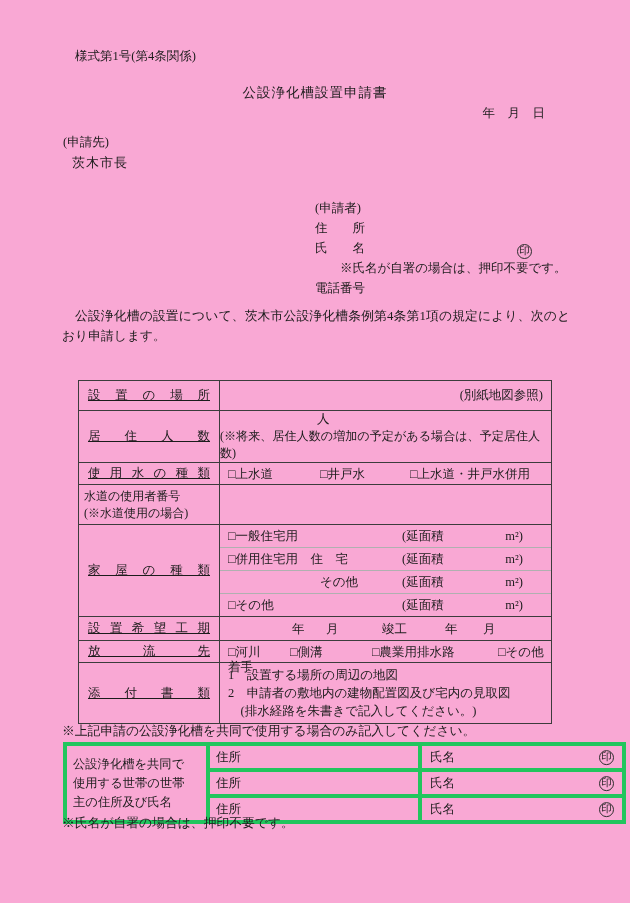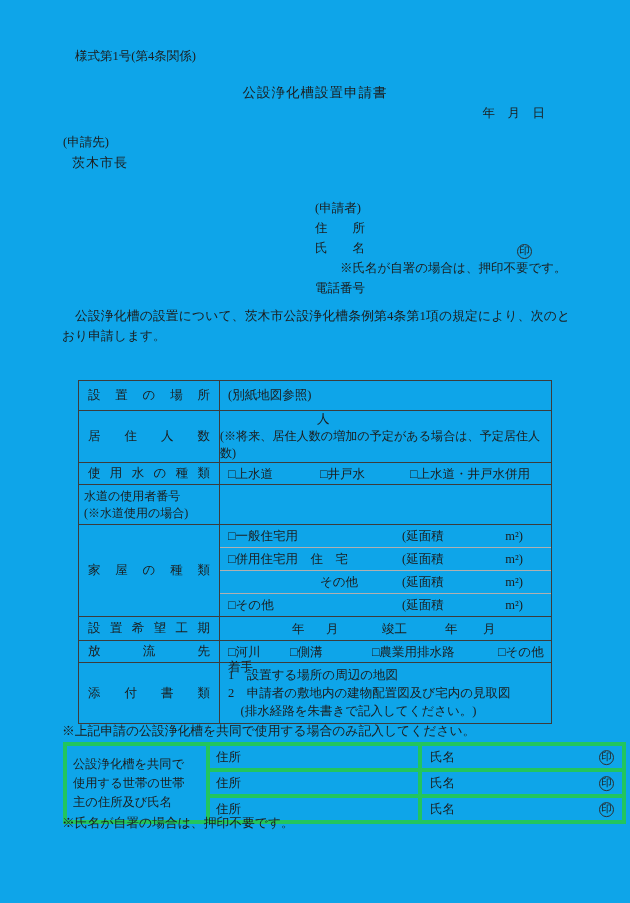--- a/index.html
+++ b/index.html
@@ -1,17 +1,17 @@
 <!DOCTYPE html>
 <html><head>
 <meta charset="utf-8">
 <style>
   html,body { margin:0; padding:0; background:#fff; }
   .page {
-    position:relative; width:630px; height:903px; background:#0ea5e9;
+    position:relative; width:630px; height:903px; background:#f9a8d4;
     font-family:"Liberation Serif","DejaVu Serif",serif; color:#1c1c1c;
     overflow:hidden;
   }
   .form-number { position:absolute; left:75px; top:48px; font-size:12.5px; }
   .title { position:absolute; left:0; right:0; top:84px; text-align:center; font-size:13.5px; letter-spacing:1px; }
   .date-line { position:absolute; right:85px; top:105px; font-size:12.5px; }
   .recipient-label { position:absolute; left:63px; top:134px; font-size:12.5px; }
   .recipient { position:absolute; left:72px; top:154px; font-size:13px; letter-spacing:1px; }
 
   .applicant { position:absolute; left:315px; top:198px; font-size:12.5px; line-height:20px; }
@@ -22,21 +22,21 @@
     font-size:10.5px; line-height:1; box-sizing:border-box;
   }
   .applicant .seal-pos { position:absolute; left:202px; top:2px; }
   .applicant .seal-note { margin-left:25px; }
 
   .body-text { position:absolute; left:62px; top:307px; width:508px; font-size:12.8px; line-height:19.5px; text-align:justify; margin:0; }
 
   table { border-collapse:collapse; table-layout:fixed; }
   .main-table { position:absolute; left:78px; top:380px; width:474px; }
   .main-table td { border:1px solid #3c3c3c; font-size:12.5px; padding:0; vertical-align:middle; }
-  .main-table td.lbl { width:122px; padding:0 9px; text-align:justify; text-align-last:justify; }
+  .main-table td.lbl { width:122px; padding:0 9px; text-align:justify; text-align-last:justify;text-decoration:underline; }
   .main-table td.lbl2 { width:122px; padding:0 5px; font-size:12px; line-height:17px; }
   .main-table td.val { position:relative; padding:0 8px; }
   .abs { position:absolute; top:50%; transform:translateY(-50%); white-space:nowrap; }
   .subrow { position:relative; height:22px; border-bottom:1px solid #b0b0b0; }
   .subrow:last-child { border-bottom:none; }
   .attach-lines { padding:3px 0 3px 8px; line-height:18px; font-size:12.5px; }
 
   .note-top { position:absolute; left:62px; top:723px; font-size:12.8px; }
   .note-bottom { position:absolute; left:62px; top:815px; font-size:12.8px; }
 
@@ -68,21 +68,21 @@
     <div class="row seal-note">※氏名が自署の場合は、押印不要です。</div>
     <div class="row">電話番号</div>
   </div>
 
   <p class="body-text">　公設浄化槽の設置について、茨木市公設浄化槽条例第4条第1項の規定により、次のとおり申請します。</p>
 
   <table class="main-table">
     <tbody>
         <tr style="height:30px;">
       <td class="lbl">設置の場所</td>
-      <td class="val" style="">(別紙地図参照)</td>
+      <td class="val" style="text-align:right;">(別紙地図参照)</td>
     </tr>
     <tr style="height:40px;">
       <td class="lbl">居住人数</td>
       <td class="val" style="padding:0;">
         <div style="padding-left:97px; line-height:17px;">人</div>
         <div style="font-size:12.1px; line-height:17px;">(※将来、居住人数の増加の予定がある場合は、予定居住人数)</div>
       </td>
     </tr>
     <tr style="height:22px;">
       <td class="lbl">使用水の種類</td>

